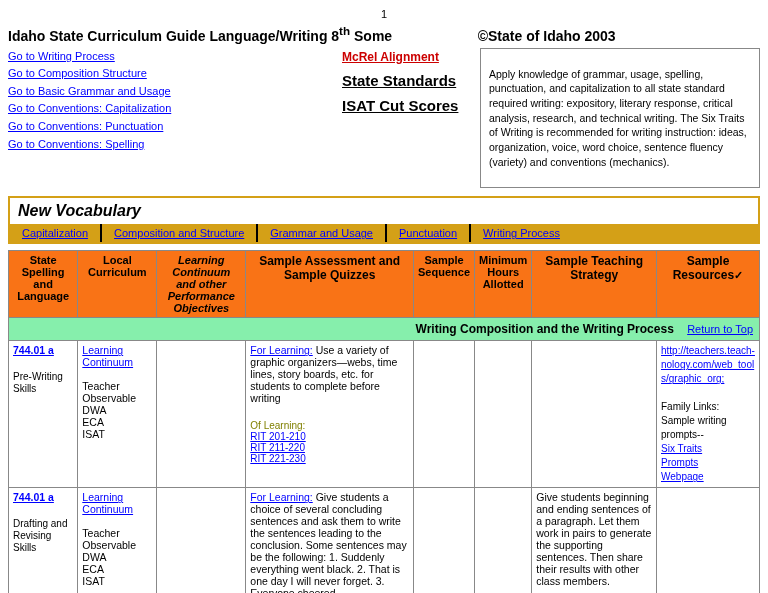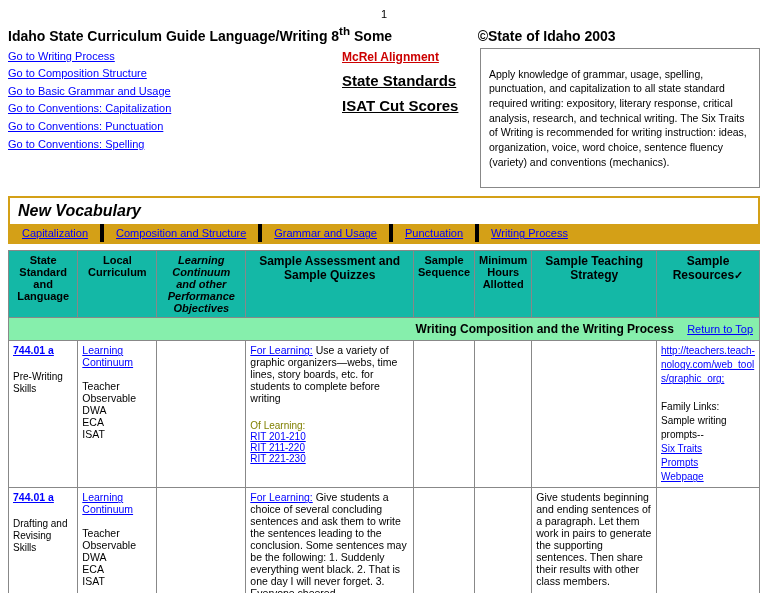--- a/index.html
+++ b/index.html
@@ -83,37 +83,37 @@
     .vocab-tabs {
       display: flex;
       background: #d4a017;
     }
     .vocab-tab {
       padding: 3px 12px;
       font-size: 11px;
       color: #00f;
       text-decoration: underline;
       cursor: pointer;
-      border-right: 4px solid #000000;
+      border-right: 2px solid #000000;
     }
     .vocab-tab:last-child { border-right: none; }
 
     
     .main-table {
       width: 100%;
       border-collapse: collapse;
       font-size: 10.5px;
     }
     .main-table th, .main-table td {
       border: 1px solid #888;
       padding: 3px 4px;
       vertical-align: top;
     }
     .header-row th {
-      background: #14b8a6;
+      background: #f97316;
       text-align: center;
       font-size: 11px;
     }
     .th-state {
       background: #b8d4b8;
       font-weight: bold;
       text-align: center;
     }
     .section-header td {
       background: #86efac;
@@ -218,21 +218,21 @@
     <col style="width:80px">
     <col style="width:90px">
     <col style="width:175px">
     <col style="width:42px">
     <col style="width:48px">
     <col style="width:130px">
     <col style="width:90px">
   </colgroup>
   <thead>
     <tr class="header-row">
-      <th class="th-state">State<br><strong>Standard</strong><br>and<br><strong>Language</strong></th>
+      <th class="th-state">State<br><strong>Spelling</strong><br>and<br><strong>Language</strong></th>
       <th>Local<br>Curriculum</th>
       <th><em>Learning<br>Continuum<br>and other<br>Performance<br>Objectives</em></th>
       <th style="font-size:12px;">Sample Assessment and<br>Sample Quizzes</th>
       <th>Sample<br>Sequence</th>
       <th>Minimum<br>Hours<br>Allotted</th>
       <th style="font-size:12px;">Sample Teaching<br>Strategy</th>
       <th style="font-size:12px;">Sample<br>Resources<span class="checkmark">✓</span></th>
     </tr>
   </thead>
   <tbody>

